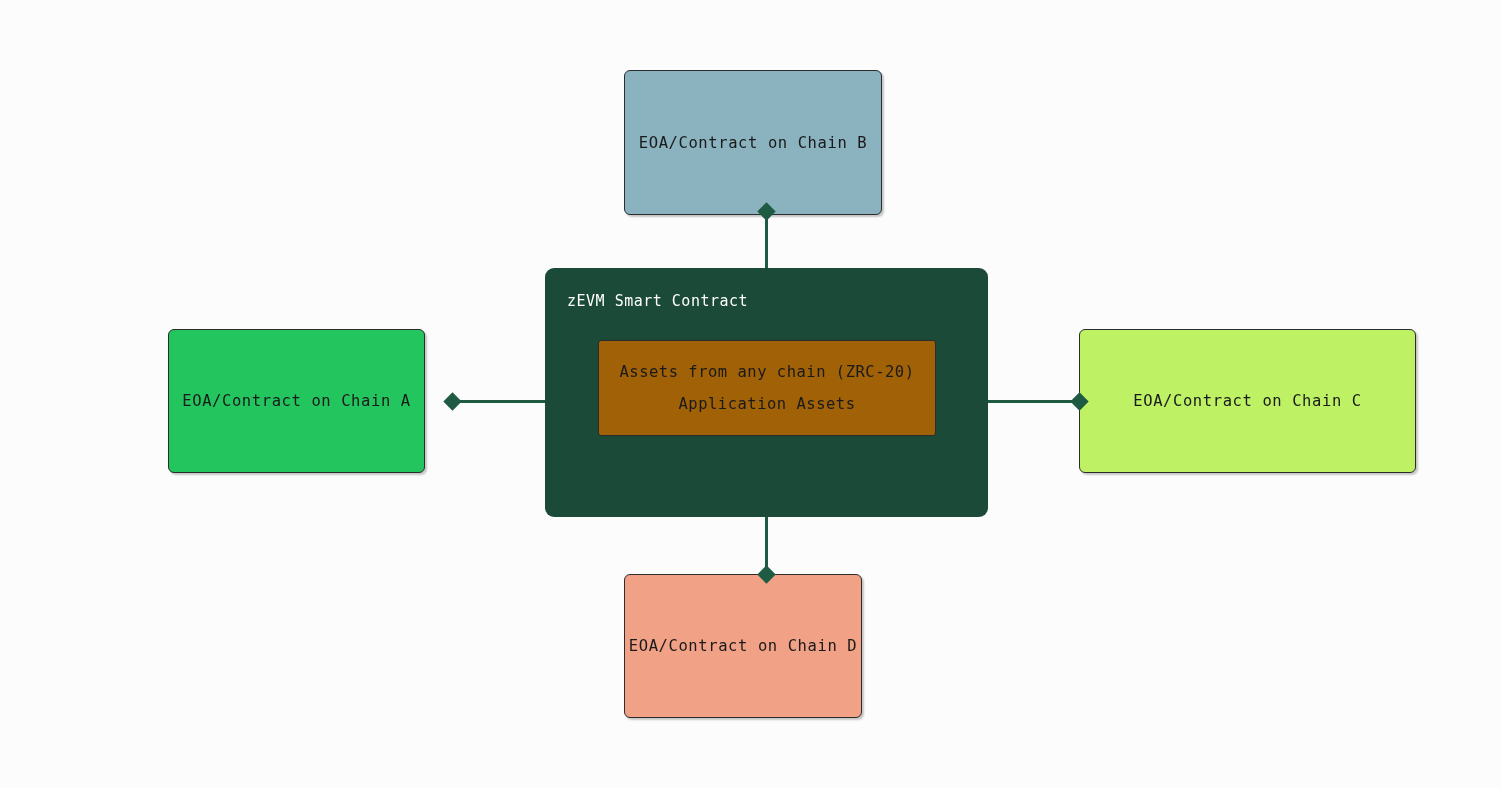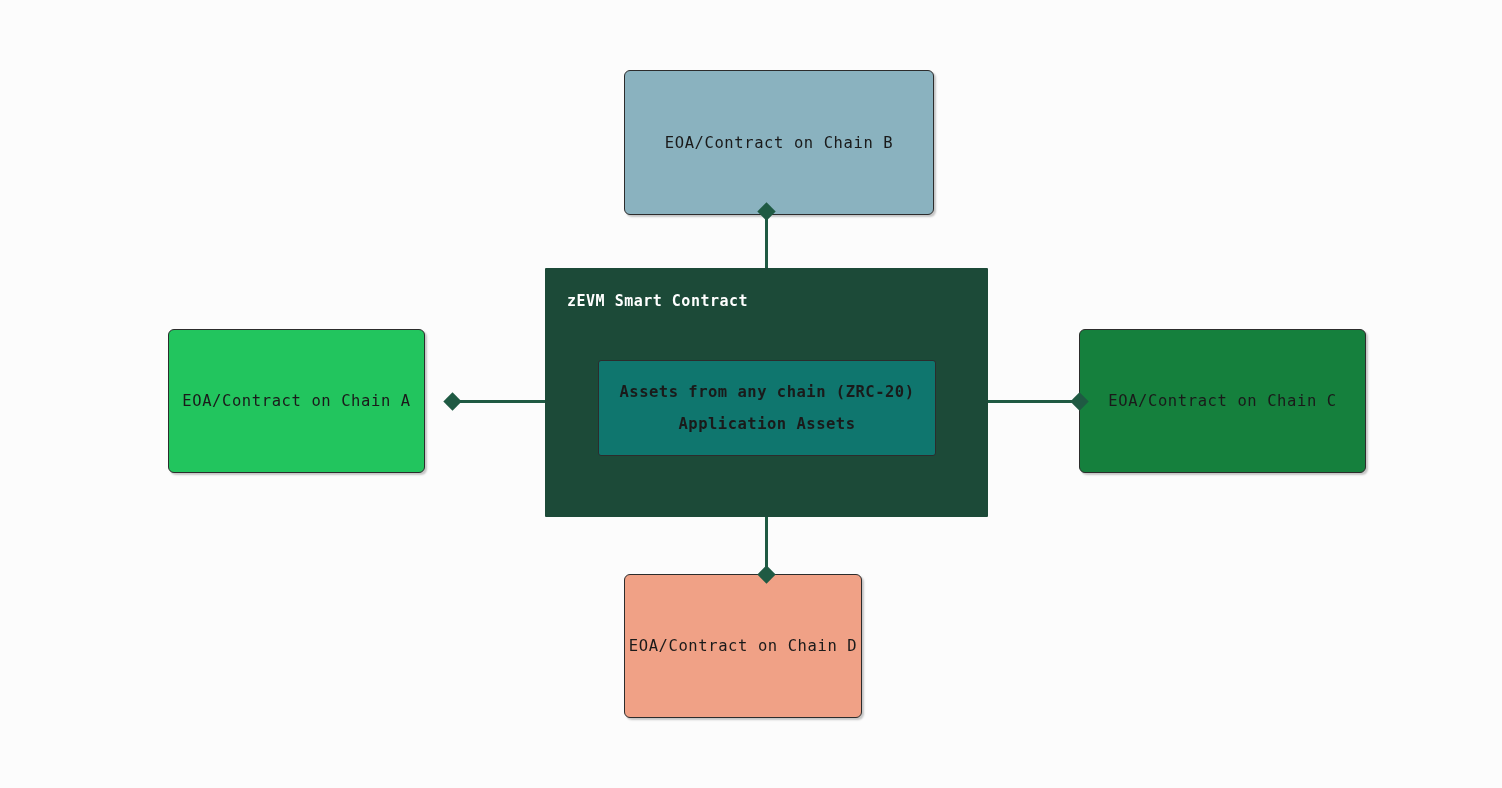--- a/index.html
+++ b/index.html
@@ -38,65 +38,64 @@
     font-size: 15.5px;
     letter-spacing: 0.6px;
     color: #1a1a1a;
     white-space: nowrap;
     text-align: center;
   }
 
   
   #chain-b {
     left: 624px;  top: 70px;
-    width: 310px; height: 145px;
+    width: 258px; height: 145px;
     background: #8ab2bf;
   }
   #chain-a {
     left: 168px;  top: 329px;
     width: 257px; height: 144px;
     background: #22c55e;
   }
   #chain-c {
     left: 1079px; top: 329px;
-    width: 287px; height: 144px;
-    background: #15803d;
+    width: 337px; height: 144px;
+    background: #bef264;
   }
   #chain-d {
     left: 624px;  top: 574px;
     width: 238px; height: 144px;
     background: #f0a186;
   }
 
   
   #hub {
     position: absolute;
     left: 545px; top: 268px;
     width: 443px; height: 249px;
     box-sizing: border-box;
     background: #1c4a38;
-    border-radius: 1px;
+    border-radius: 9px;
     z-index: 4;
-    font-weight: bold;
   }
   #hub-title {
     position: absolute;
     left: 22px; top: 24px;
     font-family: "DejaVu Sans Mono", "Liberation Mono", monospace;
     font-size: 15px;
     letter-spacing: 0.5px;
     color: #ffffff;
     white-space: nowrap;
   }
   #hub-inner {
     position: absolute;
-    left: 53px; top: 92px;
+    left: 53px; top: 72px;
     width: 338px; height: 96px;
     box-sizing: border-box;
-    background: #0f766e;
+    background: #a16207;
     border: 1.4px solid #2c2c2c;
     border-radius: 3px;
     display: flex;
     flex-direction: column;
     align-items: center;
     justify-content: center;
     gap: 14px;
   }
   .hub-inner-line {
     font-family: "DejaVu Sans Mono", "Liberation Mono", monospace;

